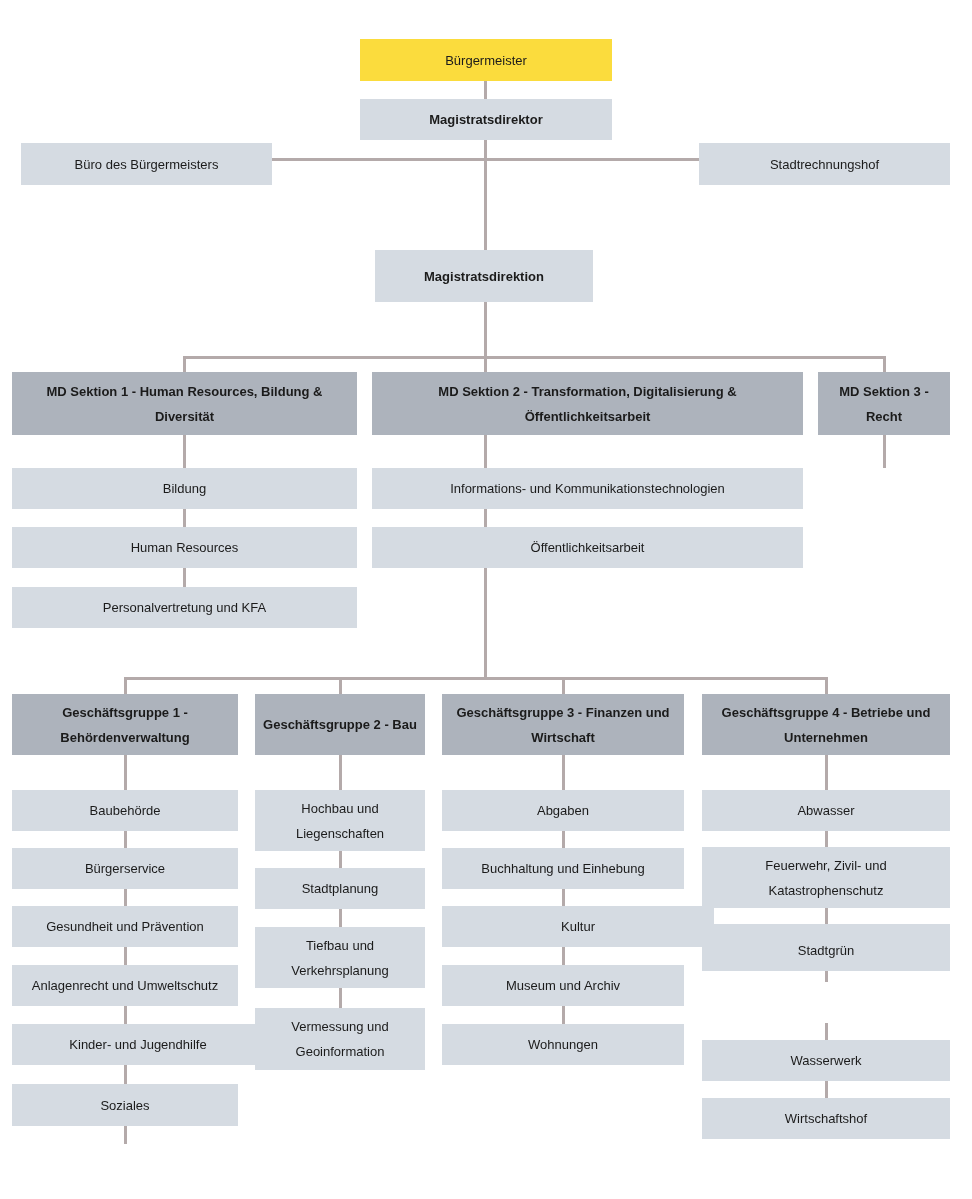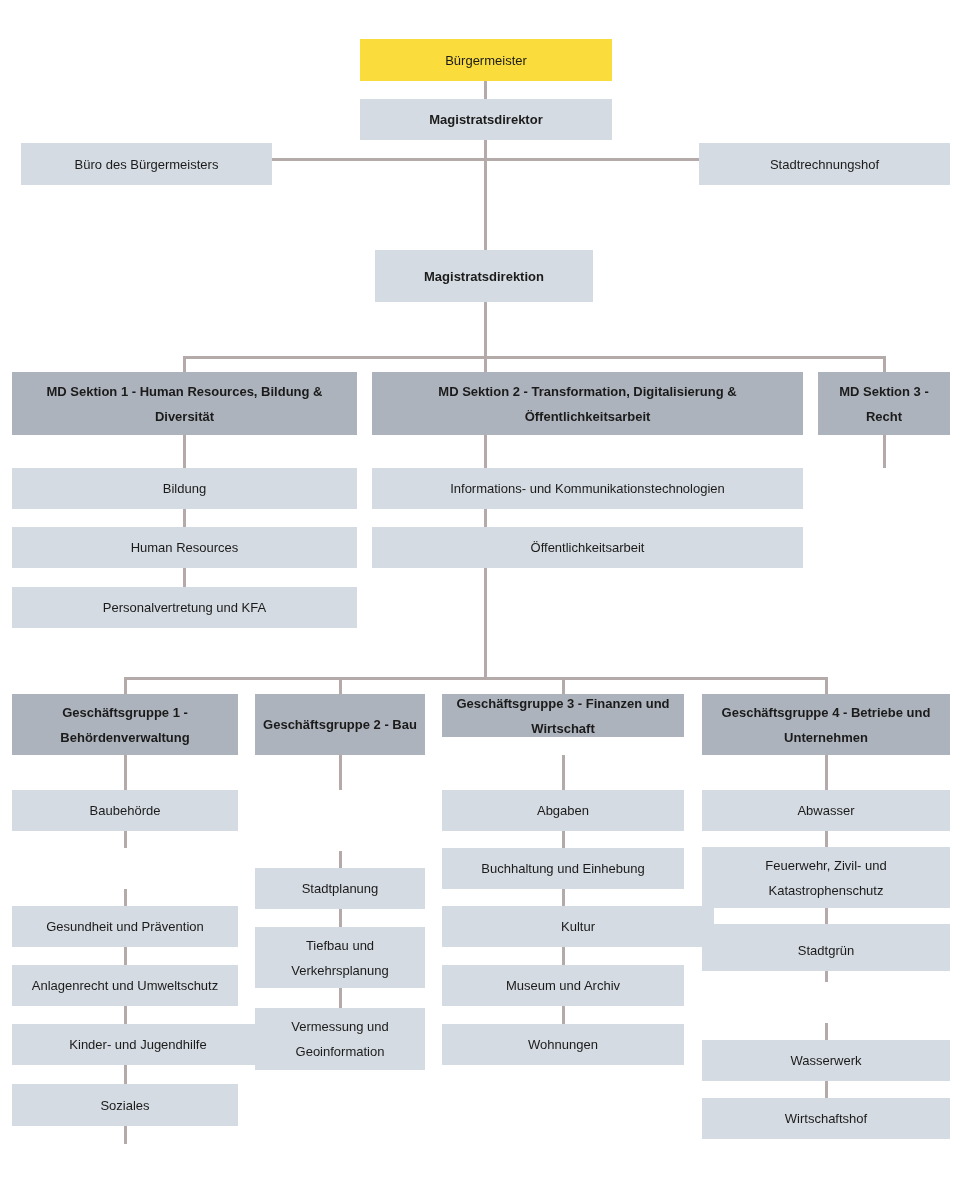--- a/index.html
+++ b/index.html
@@ -81,29 +81,31 @@
   <div class="node dark" style="left:818px;top:372px;width:132px;height:63px">MD Sektion 3 - Recht</div>
 
   <div class="node" style="left:12px;top:468px;width:345px;height:41px">Bildung</div>
   <div class="node" style="left:372px;top:468px;width:431px;height:41px">Informations- und Kommunikationstechnologien</div>
   <div class="node" style="left:12px;top:527px;width:345px;height:41px">Human Resources</div>
   <div class="node" style="left:372px;top:527px;width:431px;height:41px">Öffentlichkeitsarbeit</div>
   <div class="node" style="left:12px;top:587px;width:345px;height:41px">Personalvertretung und KFA</div>
 
   <div class="node dark" style="left:12px;top:694px;width:226px;height:61px">Geschäftsgruppe 1 - Behördenverwaltung</div>
   <div class="node dark" style="left:255px;top:694px;width:170px;height:61px">Geschäftsgruppe 2 - Bau</div>
-  <div class="node dark" style="left:442px;top:694px;width:242px;height:43px">Geschäftsgruppe 3 - Finanzen und Wirtschaft</div>
+  <div class="node dark" style="left:442px;top:694px;width:242px;height:61px">Geschäftsgruppe 3 - Finanzen und Wirtschaft</div>
   <div class="node dark" style="left:702px;top:694px;width:248px;height:61px">Geschäftsgruppe 4 - Betriebe und Unternehmen</div>
 
   <div class="node" style="left:12px;top:790px;width:226px;height:41px">Baubehörde</div>
+  <div class="node" style="left:12px;top:848px;width:226px;height:41px">Bürgerservice</div>
   <div class="node" style="left:12px;top:906px;width:226px;height:41px">Gesundheit und Prävention</div>
   <div class="node" style="left:12px;top:965px;width:226px;height:41px">Anlagenrecht und Umweltschutz</div>
   <div class="node" style="left:12px;top:1024px;width:252px;height:41px">Kinder- und Jugendhilfe</div>
   <div class="node" style="left:12px;top:1084px;width:226px;height:42px">Soziales</div>
 
+  <div class="node" style="left:255px;top:790px;width:170px;height:61px">Hochbau und Liegenschaften</div>
   <div class="node" style="left:255px;top:868px;width:170px;height:41px">Stadtplanung</div>
   <div class="node" style="left:255px;top:927px;width:170px;height:61px">Tiefbau und Verkehrsplanung</div>
   <div class="node" style="left:255px;top:1008px;width:170px;height:62px">Vermessung und Geoinformation</div>
 
   <div class="node" style="left:442px;top:790px;width:242px;height:41px">Abgaben</div>
   <div class="node" style="left:442px;top:848px;width:242px;height:41px">Buchhaltung und Einhebung</div>
   <div class="node" style="left:442px;top:906px;width:272px;height:41px">Kultur</div>
   <div class="node" style="left:442px;top:965px;width:242px;height:41px">Museum und Archiv</div>
   <div class="node" style="left:442px;top:1024px;width:242px;height:41px">Wohnungen</div>
 

